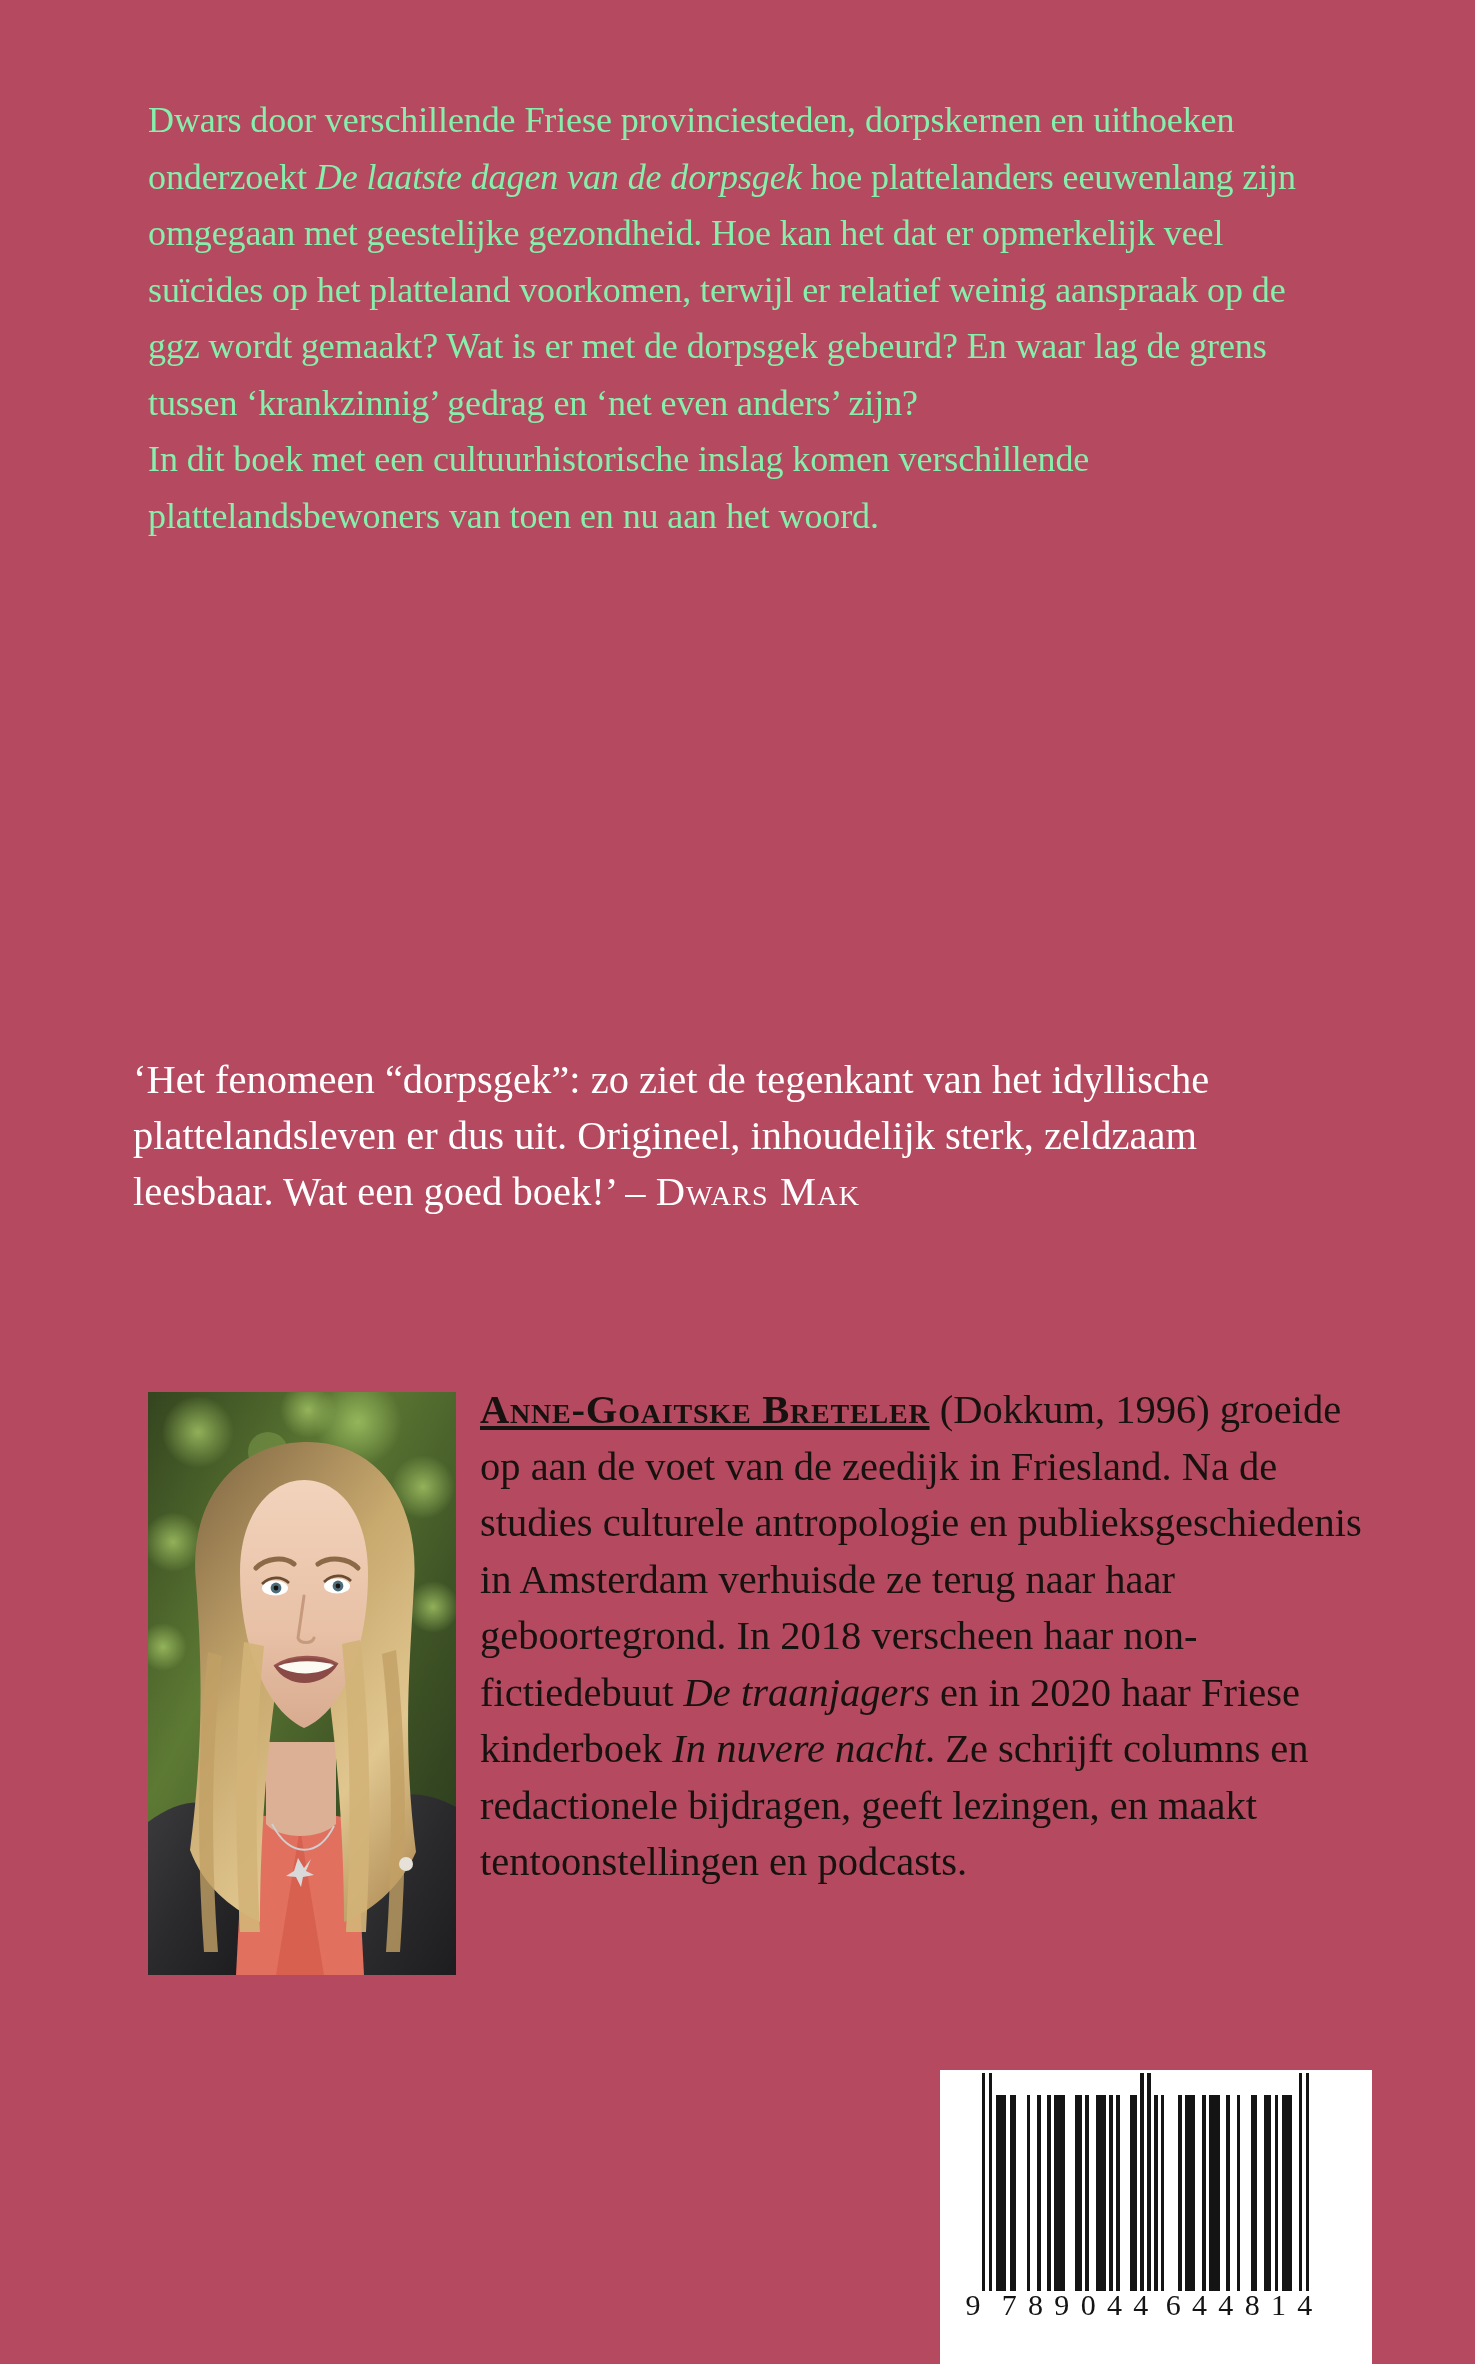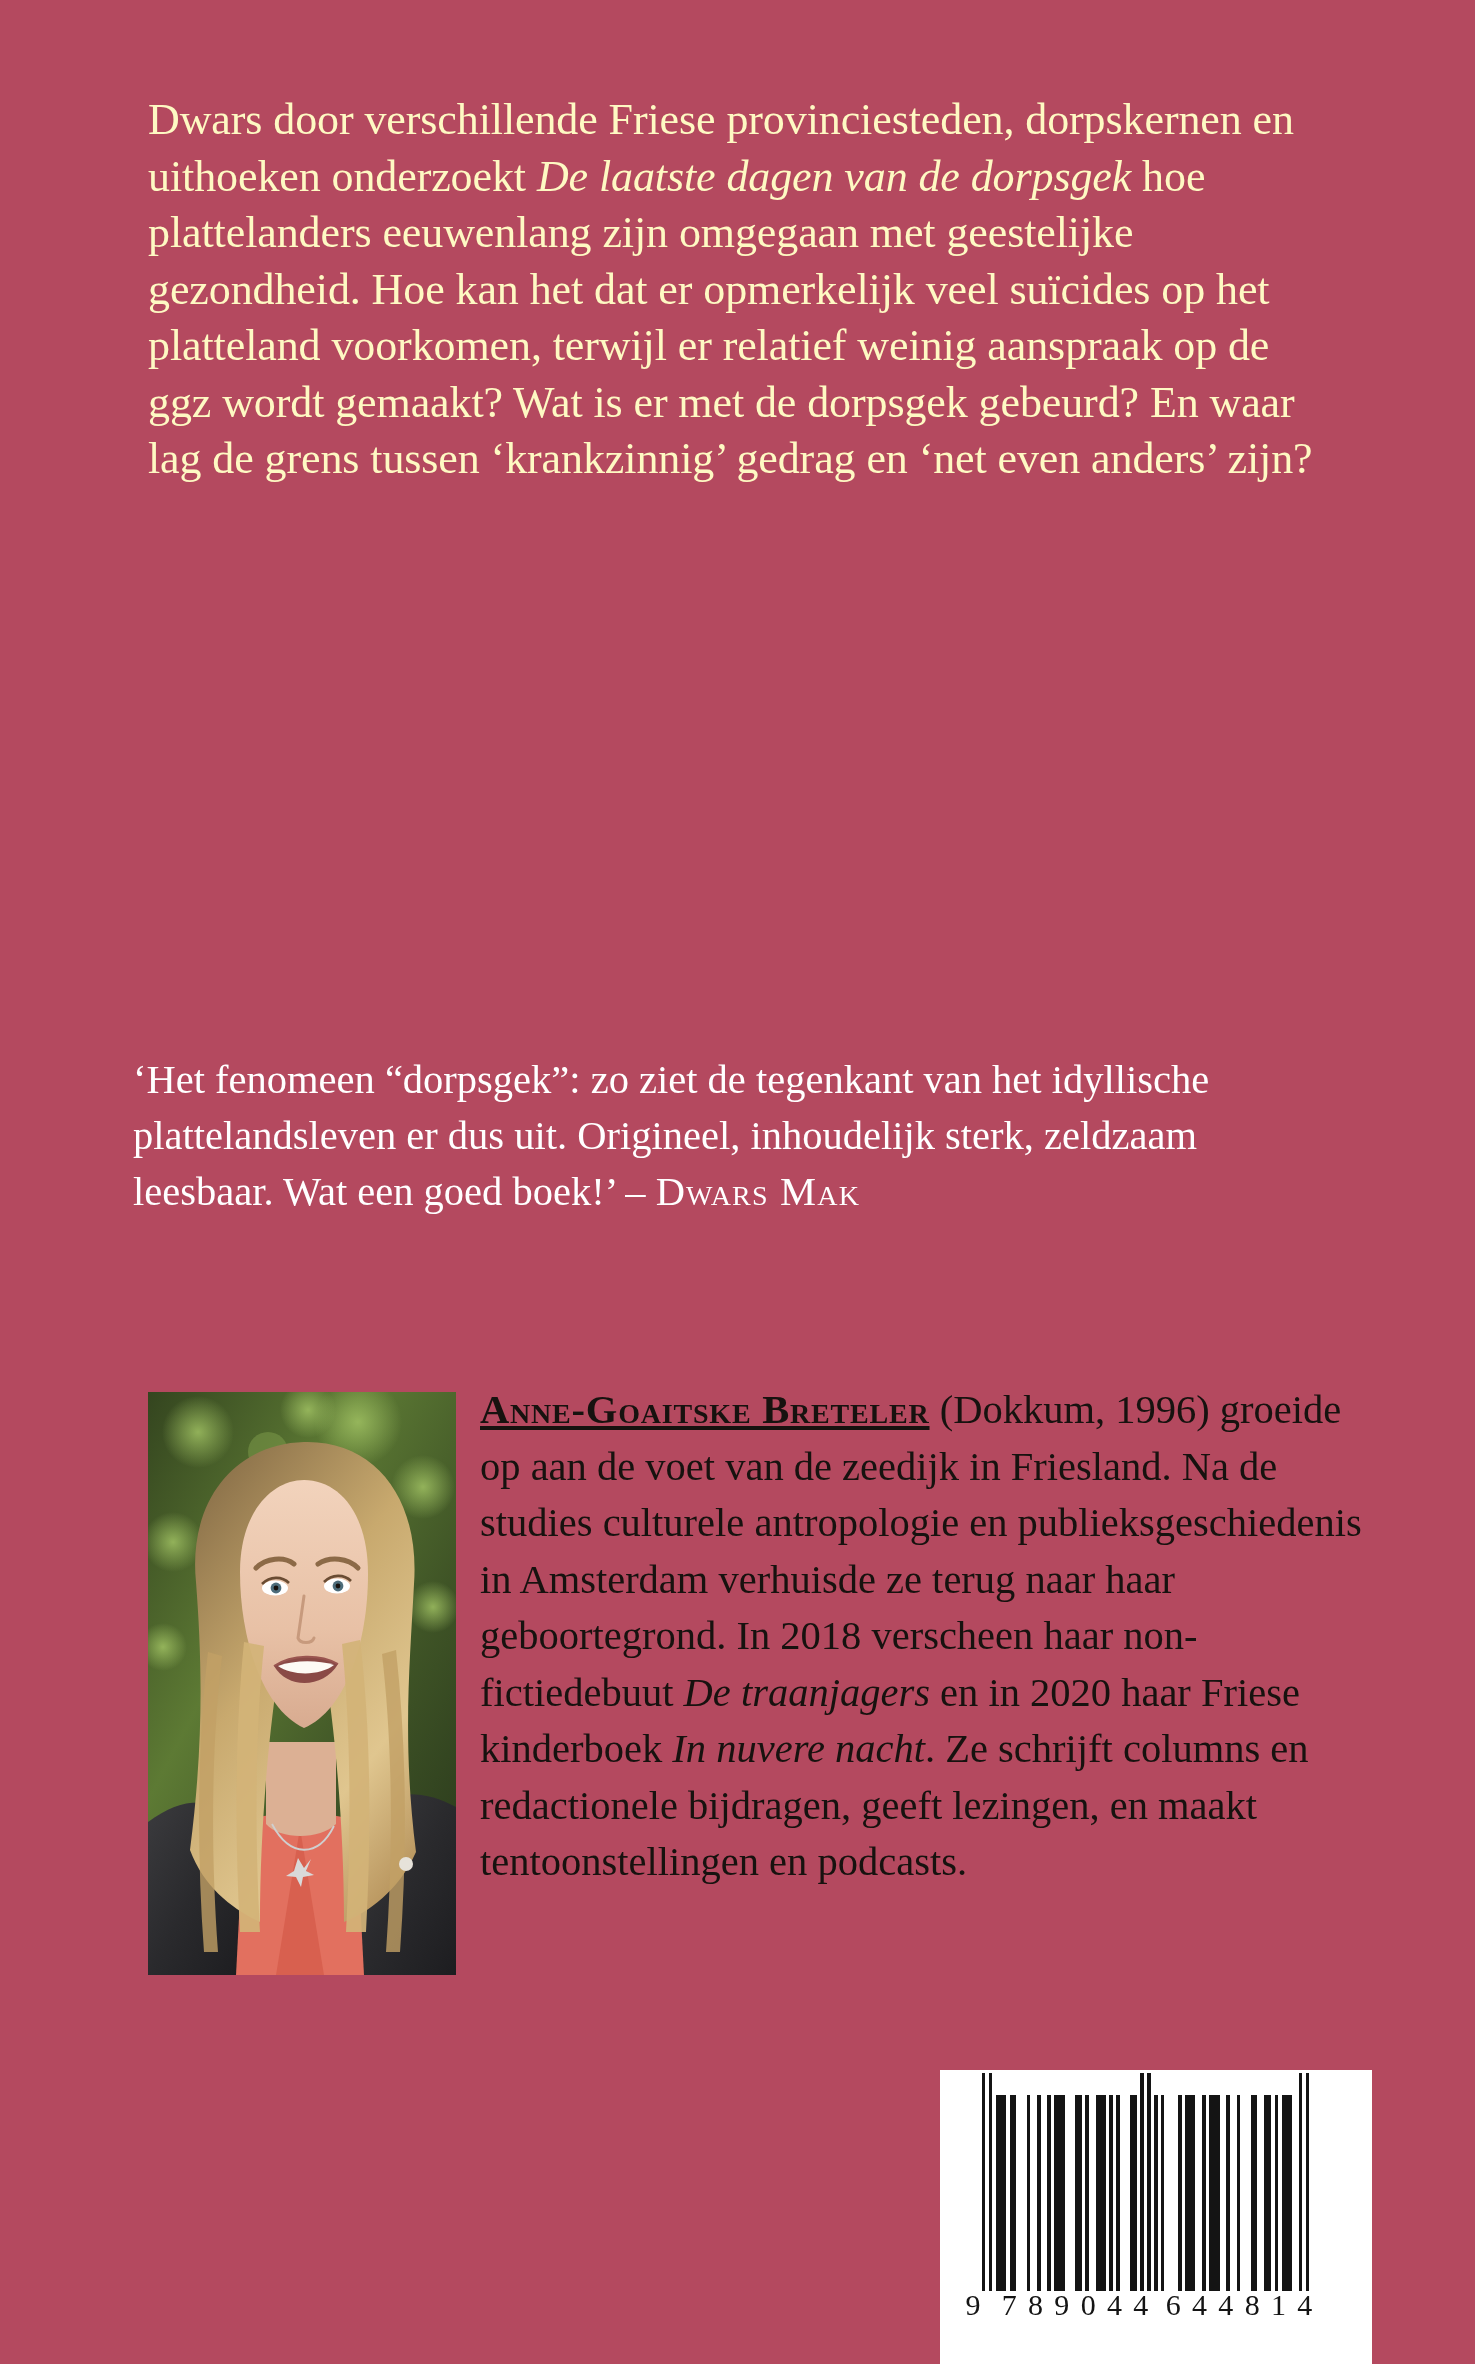--- a/index.html
+++ b/index.html
@@ -20,22 +20,22 @@
     inset: 0;
     background: #b4495f;
   }
 
   
   .blurb {
     position: absolute;
     left: 148px;
     top: 92px;
     width: 1190px;
-    color: #fef9c3;
-    font-size: 44px;
+    color: #86efac;
+    font-size: 36px;
     line-height: 56.5px;
     letter-spacing: -0.1px;
   }
   .blurb p {
     margin: 0;
   }
   .blurb em {
     font-style: italic;
   }
 
@@ -162,20 +162,21 @@
     margin-left: 6px;
   }
 </style>
 </head>
 <body>
 
 <div class="page">
 
   <div class="blurb">
     <p><span>Dwars door verschillende Friese provinciesteden, dorpskernen en uithoeken onderzoekt </span><em>De laatste dagen van de dorpsgek</em><span> hoe plattelanders eeuwenlang zijn omgegaan met geestelijke gezondheid. Hoe kan het dat er opmerkelijk veel suïcides op het platteland voorkomen, terwijl er relatief weinig aanspraak op de ggz wordt gemaakt? Wat is er met de dorpsgek gebeurd? En waar lag de grens tussen ‘krankzinnig’ gedrag en ‘net even anders’ zijn?</span></p>
+    <p>In dit boek met een cultuurhistorische inslag komen verschillende plattelandsbewoners van toen en nu aan het woord.</p>
   </div>
 
   <div class="pullquote">
     <span>‘Het fenomeen “dorpsgek”: zo ziet de tegenkant van het idyllische plattelandsleven er dus uit. Origineel, inhoudelijk sterk, zeldzaam leesbaar. Wat een goed boek!’ – </span><span class="attrib">Dwars Mak</span>
   </div>
 
   <div class="author-block">
 
     <div class="author-photo">
       <svg viewBox="0 0 308 583" preserveAspectRatio="xMidYMid slice">

